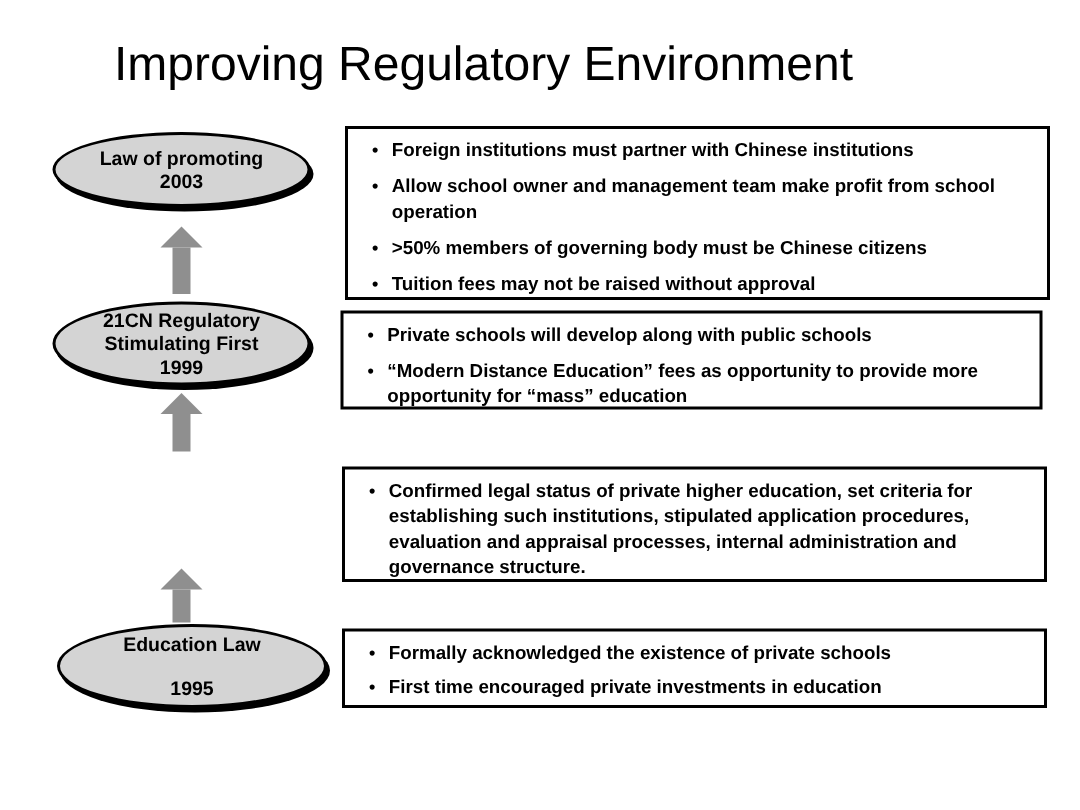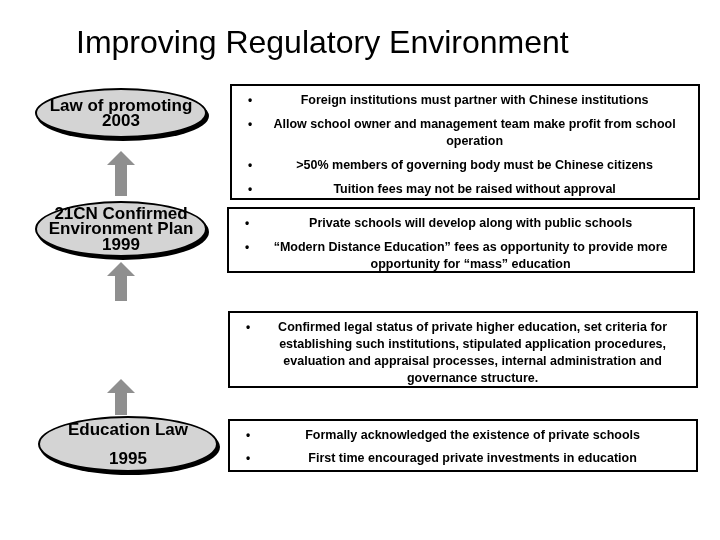--- a/index.html
+++ b/index.html
@@ -17,21 +17,21 @@
     font-size:32px;font-weight:400;letter-spacing:0px;color:var(--text);
     white-space:nowrap;
     margin-left:40px;
   }
   
   .ellipse{
     position:absolute;background:var(--ellipse-fill);
     border:2px solid #000;border-radius:50%;
     box-shadow:2px 3px 0 #000;
     display:flex;flex-direction:column;justify-content:center;align-items:center;
-    text-align:center;font-weight:bold;font-size:17px;line-height:15.5px;
+    text-align:center;font-weight:bold;font-size:13px;line-height:15.5px;
   }
   .eline{white-space:nowrap;}
   .eline.gap{margin-top:13px;}
   .e1{left:35px;top:88px;width:172px;height:50px;}
   .e2{left:35px;top:201px;width:172px;height:56px;}
   .e3{left:25px;top:307px;width:198px;height:72px;}
   .e4{left:38px;top:416px;width:180px;height:56px;text-align:center;}
   
   .arrow{position:absolute;width:28px;}
   .a1{left:107px;top:151px;}
@@ -55,37 +55,37 @@
   .p2{left:227px;top:207px;width:468px;height:66px;}
   .p3{left:228px;top:311px;width:470px;height:77px;}
   .p4{left:228px;top:419px;width:470px;height:53px;}
   .bullet-row{
     display:flex;align-items:flex-start;gap:9px;
     font-size:12.5px;font-weight:bold;line-height:17px;margin-bottom:7px;
   }
   .p3 .bullet-row{margin-bottom:0;}
   .p4 .bullet-row{margin-bottom:6px;}
   .dot{flex:0 0 auto;font-size:12px;line-height:17px;}
-  .btext{flex:1 1 auto;text-align:center;}
+  .btext{flex:1 1 auto;}
 </style>
 </head>
 <body>
 
 <div class="slide">
 
   <h1 class="title">Improving Regulatory Environment</h1>
 
   <div class="ellipse e1">
     <div class="eline">Law of promoting</div>
     <div class="eline">2003</div>
   </div>
 
   <div class="ellipse e2">
-    <div class="eline">21CN Confirmed</div>
-    <div class="eline">Environment Plan</div>
+    <div class="eline">21CN Regulatory</div>
+    <div class="eline">Stimulating First</div>
     <div class="eline">1999</div>
   </div>
 
 
   <div class="ellipse e4">
     <div class="eline">Education Law</div>
     <div class="eline gap">1995</div>
   </div>
 
   <div class="arrow a1">

